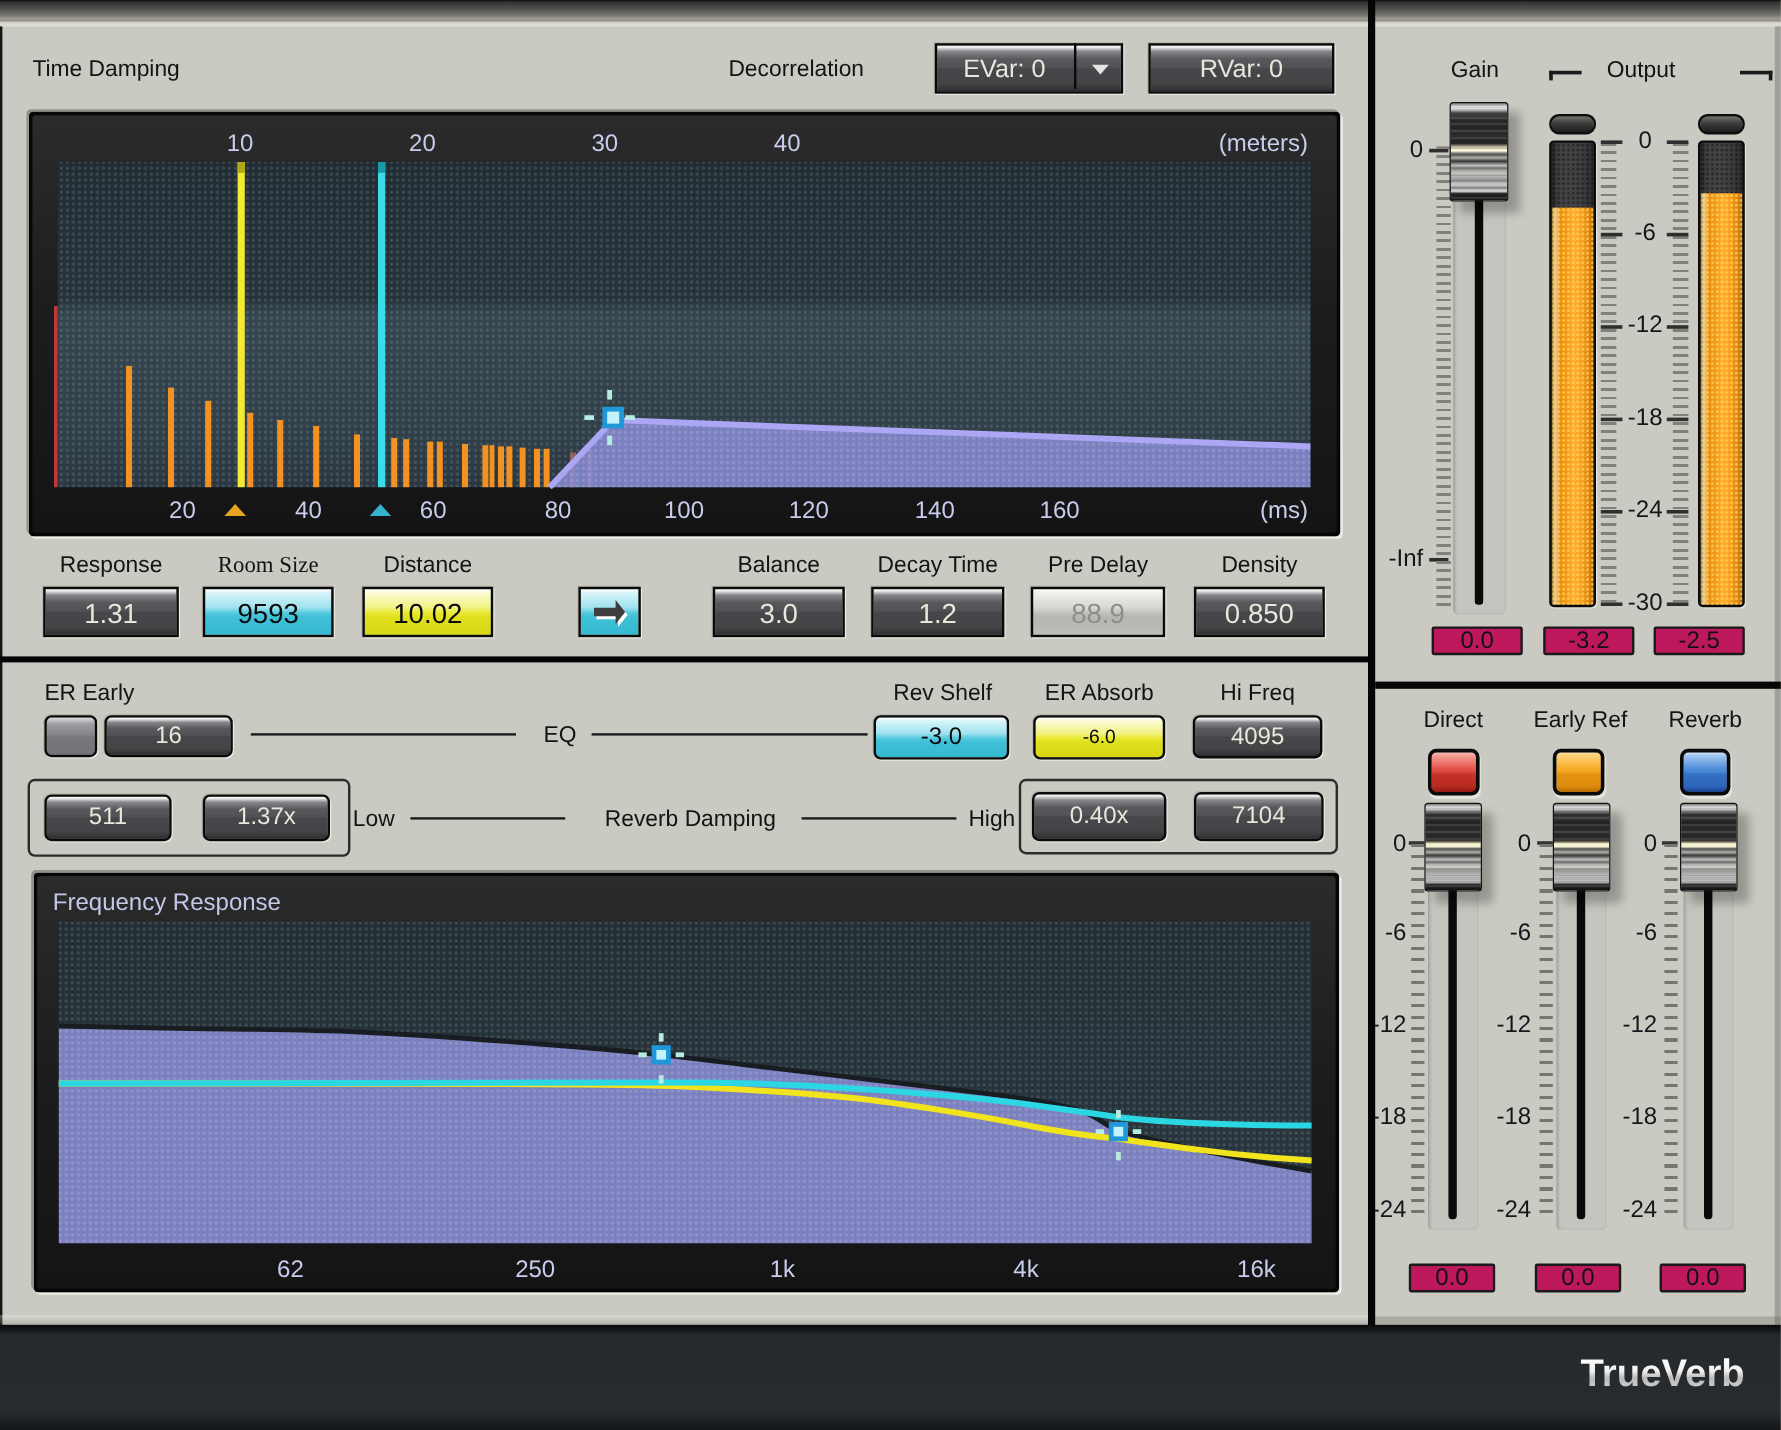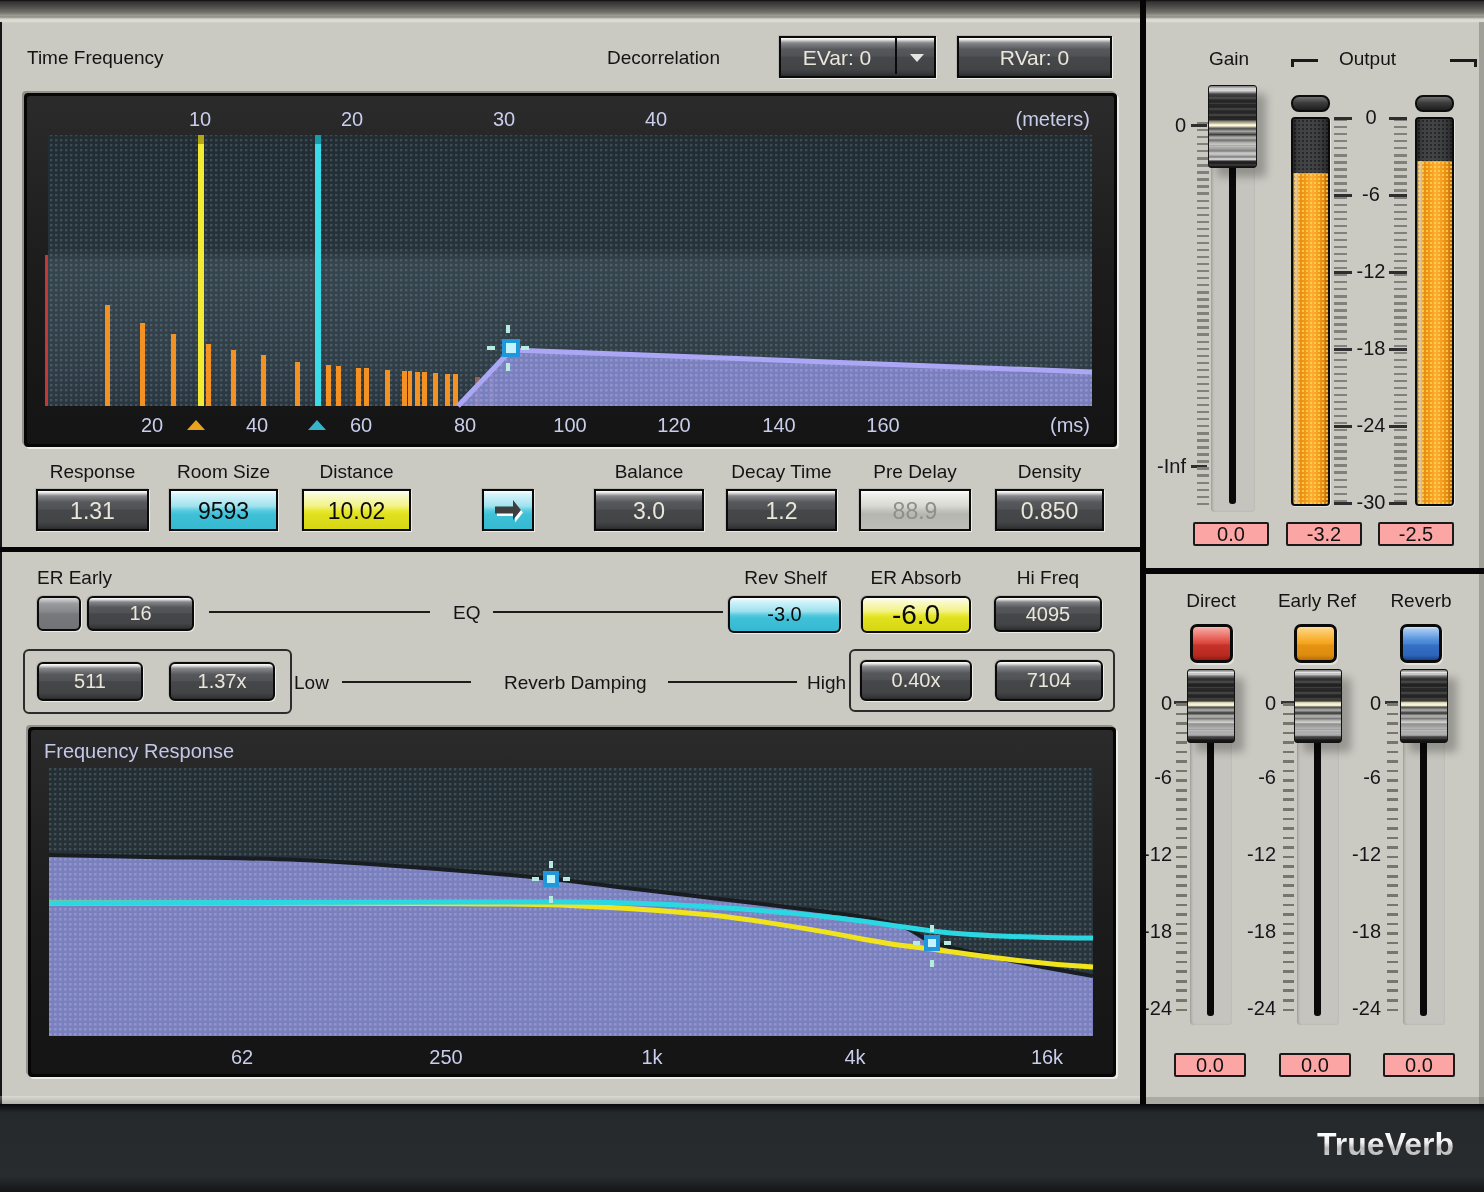--- a/index.html
+++ b/index.html
@@ -19,21 +19,21 @@
     -webkit-background-clip:text;background-clip:text;color:transparent;}
   .lbl{font-size:19px;color:#141414;white-space:nowrap;}
   .btn{border:2px solid #0a0a0a;border-radius:0;text-align:center;
     font-size:22px;color:#e4e4e4;
     box-shadow:1px 1px 0 rgba(248,248,243,.75),-1px -1px 0 rgba(170,170,164,.6);}
   .bdark{background:linear-gradient(180deg,#ffffff 0%,#e8e8e6 4%,#85878b 13%,#56585c 30%,#505256 47.5%,#45474a 50.5%,#424446 82%,#353739 94%,#2a2a2a 100%);color:#eae6da;}
   .bcyan{background:linear-gradient(180deg,#ffffff 0%,#d6f4fa 9%,#9fe2ee 40%,#55cadf 52%,#3fc0d7 62%,#35b9d1 100%);color:#0a0a0a;}
   .byellow{background:linear-gradient(180deg,#ffffff 0%,#fafad2 9%,#f2f284 40%,#e8e833 52%,#e0e01e 62%,#d6d613 100%);color:#0a0a0a;}
   .bsilver{background:linear-gradient(180deg,#ffffff 0%,#eeeeea 9%,#d8d8d2 40%,#c2c2bc 52%,#b6b6b0 62%,#bebeb8 100%);color:#8e8e8a;}
   .h42{height:38px;line-height:40px;font-size:23px;}
-  .vbox{border:2px solid #1a1a1a;border-radius:2px;background:#fca5a5;
+  .vbox{border:2px solid #1a1a1a;border-radius:2px;background:#be185d;
     color:#111;font-size:20px;text-align:center;}
   .ticksF{background:repeating-linear-gradient(180deg,#81817b 0 2.3px,rgba(0,0,0,0) 2.3px 7.05px);}
   .ticksC{background:repeating-linear-gradient(180deg,#76766f 0 2.6px,rgba(0,0,0,0) 2.6px 9.55px);}
   .knob{border-radius:3px;border:1px solid #121212;
     background:
       repeating-linear-gradient(180deg, rgba(255,255,255,.10) 0 1.6px, rgba(0,0,0,0) 1.6px 2.8px, rgba(0,0,0,.16) 2.8px 4.4px, rgba(0,0,0,0) 4.4px 5.6px),
       linear-gradient(180deg,
       #6a6a6a 0%,#b4b4b4 2.5%,#ffffff 4%,#d0d0d0 6%,#5c5c5c 9%,
       #383838 13%,#262626 22%,#2e2e2e 32%,#262626 42%,
       #e8e2c0 45.5%,#fdf8d8 49%,
@@ -53,21 +53,21 @@
   .morange{background-image:radial-gradient(rgba(255,216,90,.75) 1px,rgba(255,255,255,0) 1.3px),
     linear-gradient(90deg,#7e5208 0%,#caa97e 5%,#e8cda4 9%,#e88f10 20%,#f69a1c 40%,#ffae34 52%,#f79d1e 72%,#dd820e 90%,#a96008 100%);
     background-size:4px 4px,100% 100%;}
   .gline{background:#1c1c1c;height:2px;}
 </style>
 </head>
 <body>
 <div id="root">
   <div class="abs" id="topstrip"></div>
 
-  <div class="abs lbl" style="left:27px;top:47px;">Time Frequency</div>
+  <div class="abs lbl" style="left:27px;top:47px;">Time Damping</div>
   <div class="abs lbl" style="left:607px;top:47px;">Decorrelation</div>
   <div class="abs btn bdark h42" style="left:779px;top:36px;width:153px;font-size:21px;">
     <span style="position:absolute;left:0;top:0;width:112px;text-align:center;">EVar: 0</span>
     <div class="abs" style="left:114px;top:-2px;width:2px;height:38px;background:#0a0a0a;"></div>
     <div class="abs" style="left:129px;top:16px;width:0;height:0;border-left:7px solid transparent;border-right:7px solid transparent;border-top:8px solid #e4e4e2;"></div>
   </div>
   <div class="abs btn bdark h42" style="left:957px;top:36px;width:151px;font-size:21px;">RVar: 0</div>
 
   <div class="abs" id="timesvg" style="left:24px;top:93px;width:1093px;height:354px;box-shadow:-2px -2px 0 rgba(100,100,94,.55),2px 2px 0 rgba(255,255,252,.65);border-radius:4px;">
   <svg width="1093" height="354" viewBox="0 0 1093 354">
@@ -157,21 +157,21 @@
       <text x="755" y="339">140</text>
           <text x="859" y="339">160</text>
       <text x="1066" y="339" text-anchor="end">(ms)</text>
     </g>
     <polygon points="163,337 181,337 172,327" fill="#e8a41e"></polygon>
     <polygon points="284,337 302,337 293,327" fill="#35b4cc"></polygon>
   </svg>
   </div>
 
   <div class="abs lbl" style="left:36px;top:461px;width:113px;text-align:center;">Response</div>
-  <div class="abs lbl" style="left:169px;top:461px;width:109px;text-align:center;">Room Size</div>
+  <div class="abs lbl" style="left:169px;top:461px;width:109px;text-align:center;font-family:Liberation Serif, serif;">Room Size</div>
   <div class="abs lbl" style="left:302px;top:461px;width:109px;text-align:center;">Distance</div>
   <div class="abs lbl" style="left:594px;top:461px;width:110px;text-align:center;">Balance</div>
   <div class="abs lbl" style="left:726px;top:461px;width:111px;text-align:center;">Decay Time</div>
   <div class="abs lbl" style="left:859px;top:461px;width:112px;text-align:center;">Pre Delay</div>
   <div class="abs lbl" style="left:995px;top:461px;width:109px;text-align:center;">Density</div>
 
   <div class="abs btn bdark h42" style="left:36px;top:489px;width:109px;">1.31</div>
   <div class="abs btn bcyan h42" style="left:169px;top:489px;width:105px;">9593</div>
   <div class="abs btn byellow h42" style="left:302px;top:489px;width:105px;">10.02</div>
   <div class="abs btn bcyan h42" style="left:482px;top:489px;width:48px;">
@@ -188,21 +188,21 @@
   <div class="abs lbl" style="left:37px;top:567px;">ER Early</div>
   <div class="abs btn" style="left:37px;top:596px;width:40px;height:31px;border-radius:6px;background:linear-gradient(180deg,#dcdcda 0%,#9a9ca0 18%,#85878b 45%,#77797d 52%,#717377 100%);"></div>
   <div class="abs btn bdark" style="left:87px;top:596px;width:103px;height:31px;line-height:31px;font-size:20px;border-radius:6px;">16</div>
   <div class="abs gline" style="left:209px;top:611px;width:221px;"></div>
   <div class="abs lbl" style="left:453px;top:602px;">EQ</div>
   <div class="abs gline" style="left:493px;top:611px;width:230px;"></div>
   <div class="abs lbl" style="left:729px;top:567px;width:113px;text-align:center;">Rev Shelf</div>
   <div class="abs lbl" style="left:861px;top:567px;width:110px;text-align:center;">ER Absorb</div>
   <div class="abs lbl" style="left:994px;top:567px;width:108px;text-align:center;">Hi Freq</div>
   <div class="abs btn bcyan" style="left:728px;top:596px;width:109px;height:33px;line-height:33px;font-size:20px;border-radius:6px;">-3.0</div>
-  <div class="abs btn byellow" style="left:861px;top:596px;width:106px;height:33px;line-height:33px;font-size:28px;border-radius:6px;">-6.0</div>
+  <div class="abs btn byellow" style="left:861px;top:596px;width:106px;height:33px;line-height:33px;font-size:16px;border-radius:6px;">-6.0</div>
   <div class="abs btn bdark" style="left:994px;top:596px;width:104px;height:32px;line-height:32px;font-size:20px;border-radius:6px;">4095</div>
 
   <div class="abs" style="left:23px;top:649px;width:265px;height:61px;border:2px solid #2c2c2c;border-radius:6px;"></div>
   <div class="abs" style="left:849px;top:649px;width:262px;height:59px;border:2px solid #2c2c2c;border-radius:6px;"></div>
   <div class="abs btn bdark" style="left:37px;top:662px;width:102px;height:35px;line-height:35px;font-size:20px;border-radius:6px;">511</div>
   <div class="abs btn bdark" style="left:169px;top:662px;width:102px;height:35px;line-height:35px;font-size:20px;border-radius:6px;">1.37x</div>
   <div class="abs lbl" style="left:294px;top:672px;">Low</div>
   <div class="abs gline" style="left:342px;top:681px;width:129px;"></div>
   <div class="abs lbl" style="left:504px;top:672px;">Reverb Damping</div>
   <div class="abs gline" style="left:668px;top:681px;width:129px;"></div>

